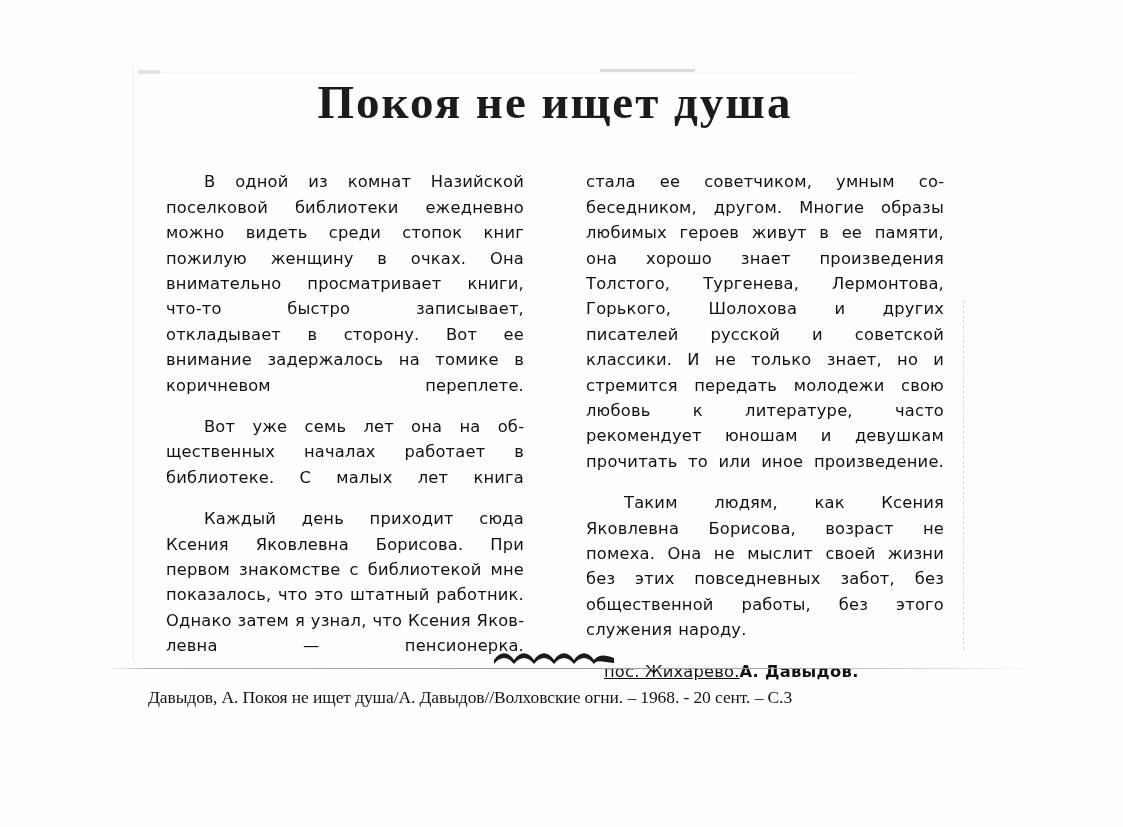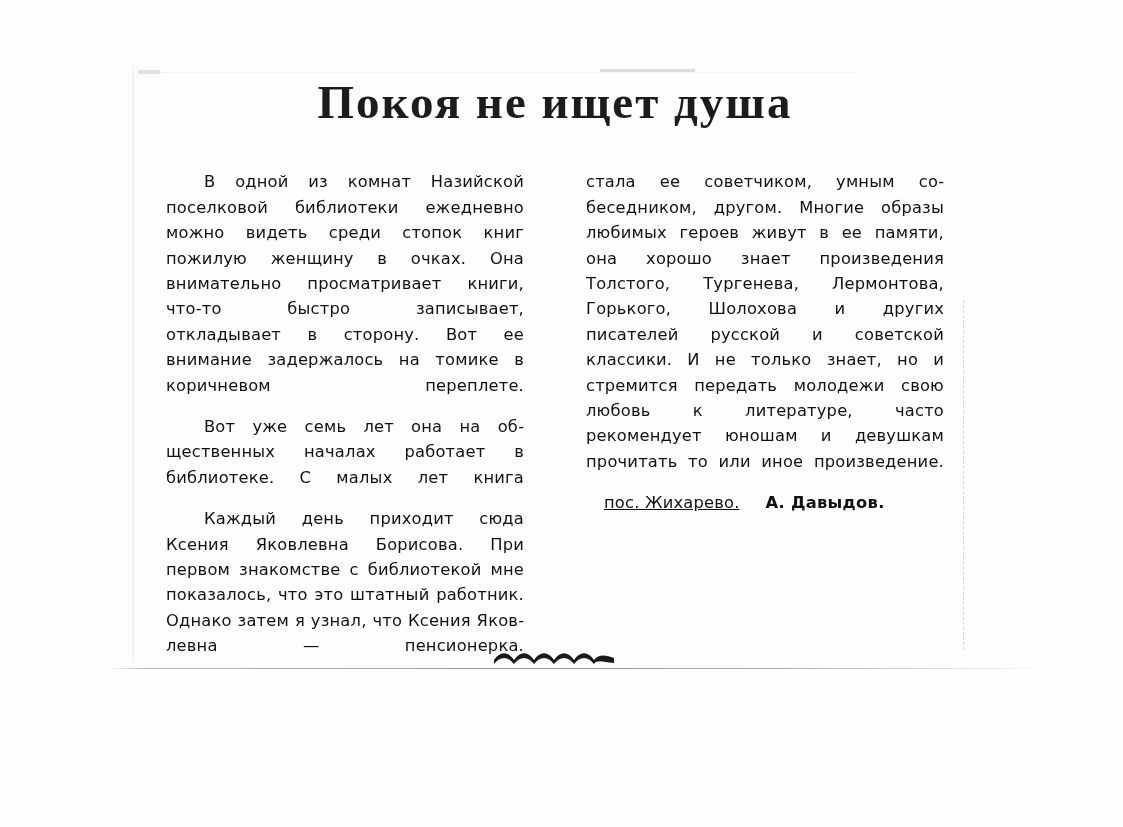--- a/index.html
+++ b/index.html
@@ -127,21 +127,20 @@
     font-family: "DejaVu Sans", sans-serif;
     font-size: 16.3px;
     line-height: 25.4px;
     color: #111111;
     white-space: nowrap;
   }
   #byline-place { letter-spacing: .2px; text-decoration: underline; }
   #byline-author {
     font-weight: 700;
     letter-spacing: .3px;
-    margin-left: 26px;
   }
 
   
   #ornament-wrap {
     position: absolute;
     left: 0;
     top: 572px;
     width: 810px;
     text-align: center;
     line-height: 0;
@@ -194,20 +193,21 @@
     <div id="columns">
 
       <div class="column" id="column-left">
         <p class="para indent force-justify">В одной из комнат Назийской поселковой библиотеки еже­дневно можно видеть среди сто­пок книг пожилую женщину в очках. Она внимательно про­сматривает книги, что-то быстро записывает, откладывает в сто­рону. Вот ее внимание задер­жалось на томике в коричневом переплете.</p>
         <p class="para indent force-justify">Вот уже семь лет она на об­щественных началах работает в библиотеке. С малых лет книга</p>
         <p class="para indent force-justify">Каждый день приходит сюда Ксения Яковлевна Борисова. При первом знакомстве с библиоте­кой мне показалось, что это штатный работник. Однако за­тем я узнал, что Ксения Яков­левна — пенсионерка.</p>
       </div>
 
       <div class="column" id="column-right">
         <p class="para force-justify">стала ее советчиком, умным со­беседником, другом. Многие об­разы любимых героев живут в ее памяти, она хорошо знает произведения Толстого, Тургене­ва, Лермонтова, Горького, Шоло­хова и других писателей русской и советской классики. И не толь­ко знает, но и стремится пере­дать молодежи свою любовь к литературе, часто рекомендует юношам и девушкам прочитать то или иное произведение.</p>
+        <p class="para indent">Таким людям, как Ксения Яковлевна Борисова, возраст не помеха. Она не мыслит своей жизни без этих повседневных за­бот, без общественной работы, без этого служения народу.</p>
         <p id="byline">
           <span id="byline-place">пос. Жихарево.</span><span id="byline-author">А. Давыдов.</span>
         </p>
       </div>
 
     </div>
 
     <div id="ornament-wrap">
       <svg id="ornament" width="128" height="16" viewBox="0 0 128 16">
         <path d="M3 10 C 9 1, 17 1, 23 10 C 29 1, 37 1, 43 10
@@ -217,14 +217,15 @@
                  C 97 6, 89 6, 83 14 C 77 6, 69 6, 63 14
                  C 57 6, 49 6, 43 14 C 37 6, 29 6, 23 14
                  C 17 6, 9 6, 3 14 Z" fill="#1a1a1a"></path>
       </svg>
     </div>
 
   </article>
 
   <div id="bottom-rule"></div>
 
+  <div id="citation">Давыдов, А. Покоя не ищет душа/А. Давыдов//Волховские огни. – 1968. - 20 сент. – С.3</div>
 
 </div>
 
 </body></html>

